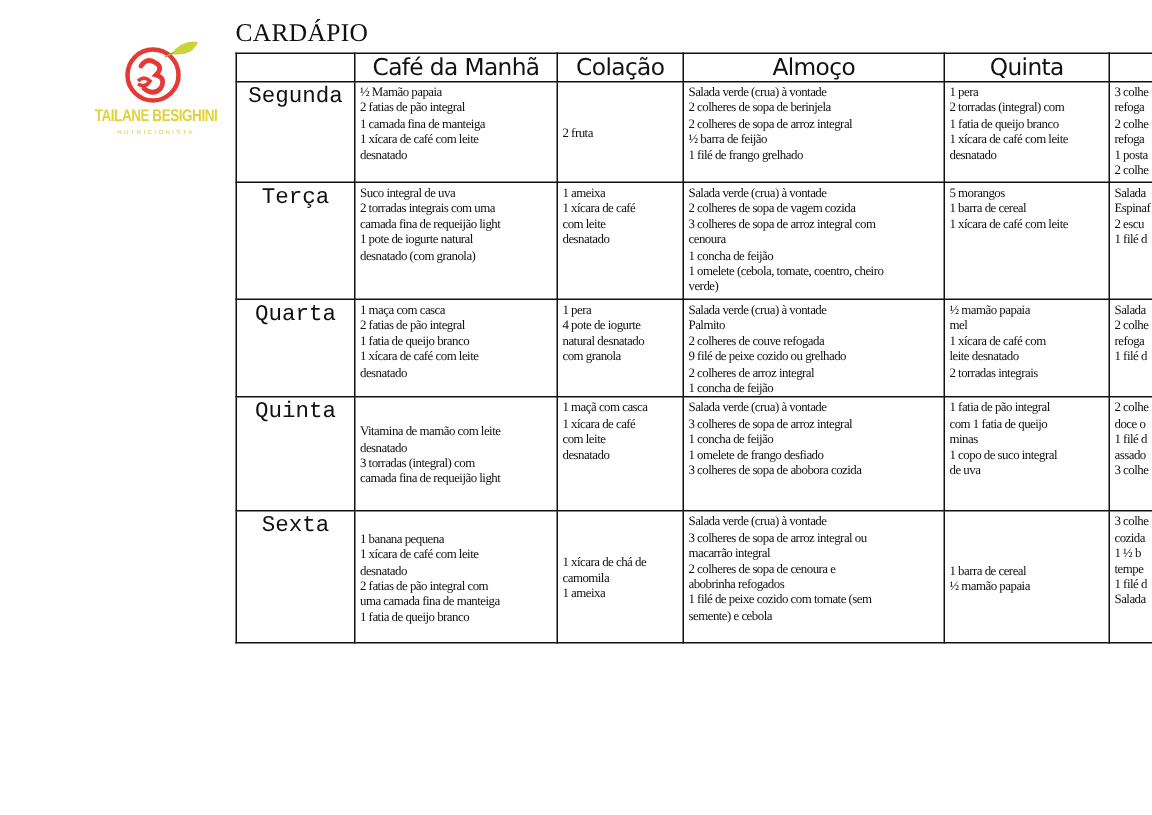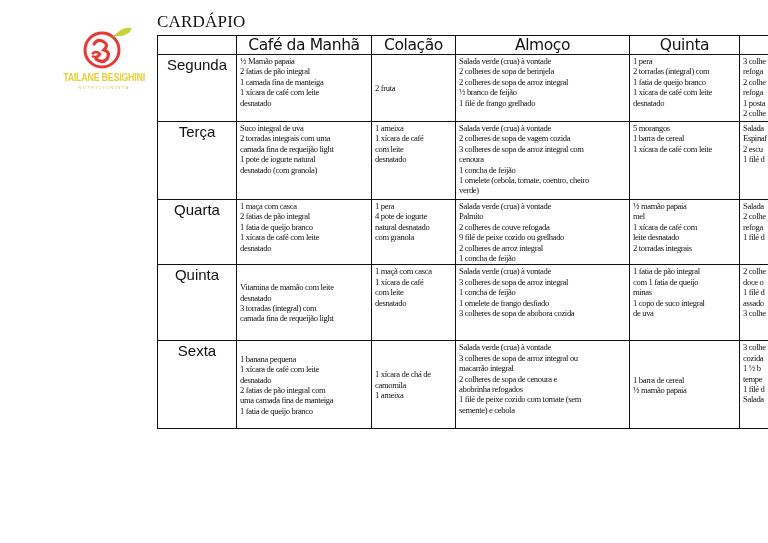--- a/index.html
+++ b/index.html
@@ -36,21 +36,21 @@
     table.menu td, table.menu th {
       border: 1px solid #111; vertical-align: top; padding: 1px 3px;
       overflow: hidden;
     }
     table.menu th {
       font-family: "DejaVu Sans", sans-serif; font-weight: normal; font-size: 15.5px;
       text-align: center; vertical-align: middle; height: 18px; padding: 0 2px;
       transform-origin: center; letter-spacing: -0.4px; white-space: nowrap;
     }
     td.day {
-      font-family: Liberation Sans, sans-serif; font-size: 15px; text-align: center;
+      font-family: Liberation Mono, monospace; font-size: 15px; text-align: center;
       vertical-align: middle; padding: 0;
     }
     td.cell {
       font-family: "Liberation Serif", serif; font-size: 8.6px; line-height: 10.4px;
       letter-spacing: -0.35px;
     }
     td.cell.mid { vertical-align: middle; }
     td.cell .ln { display: block; white-space: normal; }
     td.cell.justify .ln { text-align: justify; text-align-last: left; }
     td.cell.last .ln { white-space: nowrap; }
@@ -103,21 +103,21 @@
           <span class="ln">1 xícara de café com leite</span>
           <span class="ln">desnatado</span>
         </td>
         <td class="cell mid">
           <span class="ln">2 fruta</span>
         </td>
         <td class="cell">
           <span class="ln">Salada verde (crua) à vontade</span>
           <span class="ln">2 colheres de sopa de berinjela</span>
           <span class="ln">2 colheres de sopa de arroz integral</span>
-          <span class="ln">½ branco de feijão</span>
+          <span class="ln">½ barra de feijão</span>
           <span class="ln">1 filé de frango grelhado</span>
         </td>
         <td class="cell">
           <span class="ln">1 pera</span>
           <span class="ln">2 torradas (integral) com</span>
           <span class="ln">1 fatia de queijo branco</span>
           <span class="ln">1 xícara de café com leite</span>
           <span class="ln">desnatado</span>
         </td>
         <td class="cell last">

